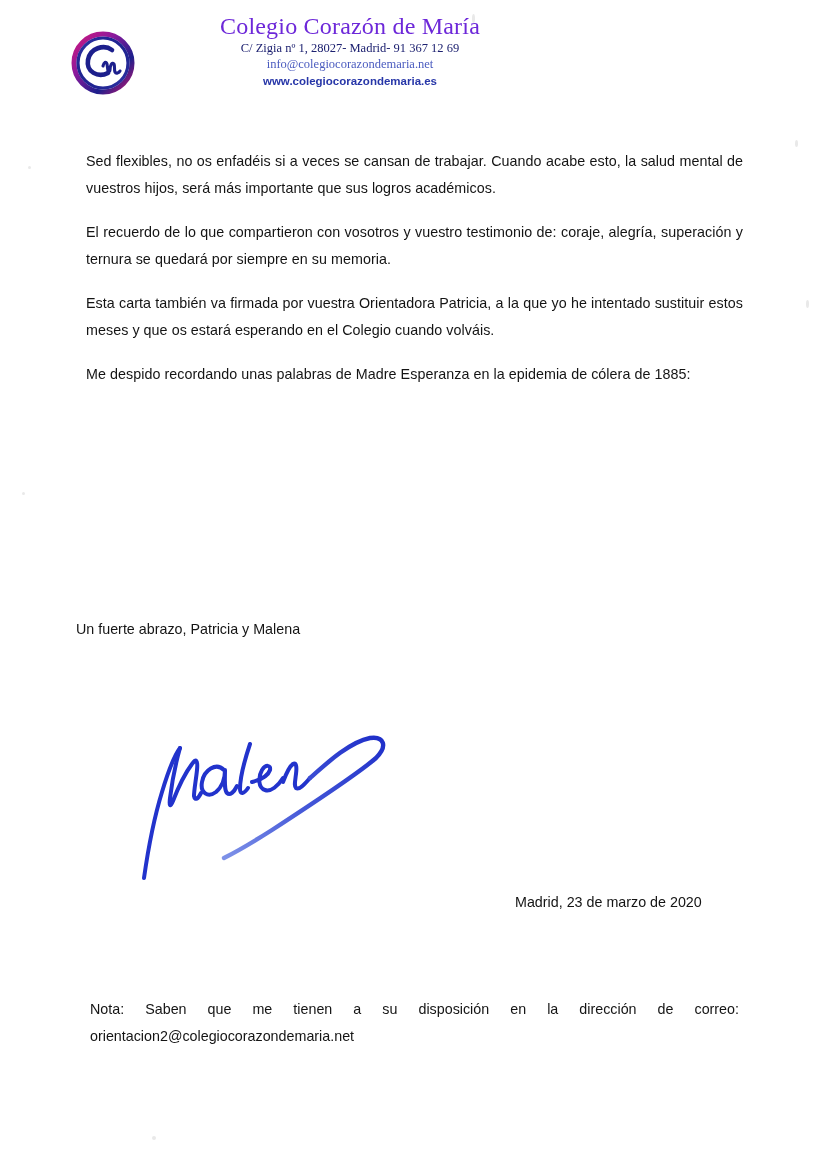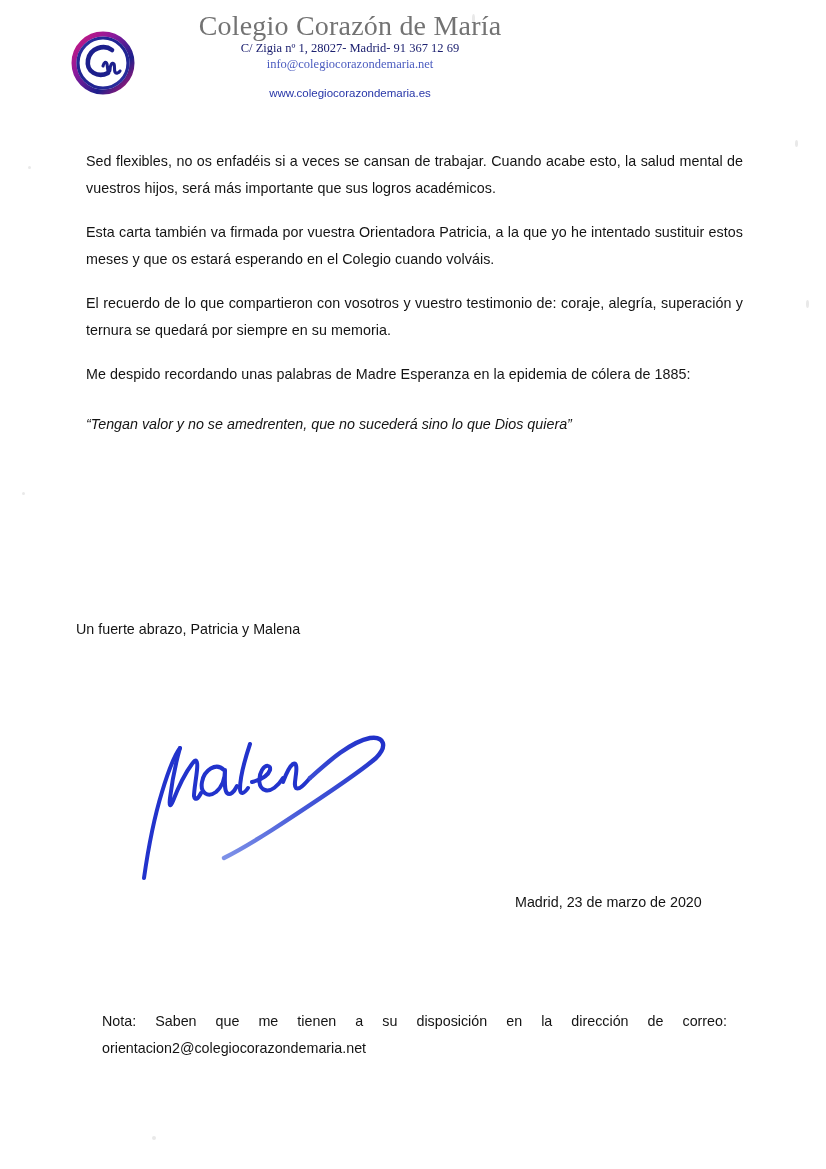--- a/index.html
+++ b/index.html
@@ -36,23 +36,23 @@
 
   .head-text {
     position: absolute;
     left: 150px;
     top: 0px;
     width: 400px;
     text-align: center;
   }
   .school-name {
     font-family: "Liberation Serif", serif;
-    font-size: 28px;
+    font-size: 24px;
     line-height: 28px;
-    color: #737373;
+    color: #6d28d9;
     letter-spacing: 0.2px;
     white-space: nowrap;
   }
   .school-address {
     font-family: Liberation Serif, serif;
     font-size: 12.5px;
     line-height: 15px;
     color: #1d2170;
     margin-top: 1px;
     white-space: nowrap;
@@ -60,25 +60,25 @@
   .school-email {
     font-family: "Liberation Serif", serif;
     font-size: 12.5px;
     line-height: 15px;
     color: #4a5bbf;
     margin-top: 1px;
     white-space: nowrap;
   }
   .school-web {
     font-family: "Liberation Sans", sans-serif;
-    font-weight: normal;
+    font-weight: bold;
     font-size: 11.5px;
     line-height: 15px;
     color: #2736a8;
-    margin-top: 14px;
+    margin-top: 2px;
     white-space: nowrap;
   }
 
   
   .body-block {
     position: absolute;
     left: 86px;
     top: 148px;
     width: 657px;
   }
@@ -131,21 +131,21 @@
   .note-block {
     position: absolute;
     left: 86px;
     top: 992px;
     width: 657px;
   }
   .note-para {
     text-align: justify;
     font-size: 14.3px;
     line-height: 26.5px;
-    margin: 16px;
+    margin: 4px;
     color: #141414;
   }
 
   
   .speck {
     position: absolute;
     background: #e9e9e9;
     border-radius: 50%;
   }
 </style>
@@ -188,24 +188,23 @@
     <div class="head-text">
       <div class="school-name">Colegio Corazón de María</div>
       <div class="school-address">C/ Zigia nº 1, 28027- Madrid- 91 367 12 69</div>
       <div class="school-email">info@colegiocorazondemaria.net</div>
       <div class="school-web">www.colegiocorazondemaria.es</div>
     </div>
   </div>
 
   <div class="body-block">
     <p class="para">Sed flexibles, no os enfadéis si a veces se cansan de trabajar. Cuando acabe esto, la salud mental de vuestros hijos, será más importante que sus logros académicos.</p>
+    <p class="para">El recuerdo de lo que compartieron con vosotros y vuestro testimonio de: coraje, alegría, superación  y ternura se quedará por siempre en su memoria.</p>
     <p class="para">Esta carta también va firmada por vuestra Orientadora Patricia, a la que yo he intentado sustituir estos meses y que os estará esperando en el Colegio cuando volváis.</p>
-    <p class="para">El recuerdo de lo que compartieron con vosotros y vuestro testimonio de: coraje, alegría, superación  y ternura se quedará por siempre en su memoria.</p>
     <p class="para">Me despido recordando unas palabras de Madre Esperanza en la epidemia de cólera de 1885:</p>
-    <p class="quote">“Tengan valor y no se amedrenten, que no sucederá sino lo que Dios quiera”</p>
   </div>
 
   <div class="closing">Un fuerte abrazo, Patricia y Malena</div>
 
   <div class="signature">
     <svg viewBox="0 0 270 190" xmlns="http://www.w3.org/2000/svg">
       <defs>
         <linearGradient id="inkfade" x1="0" y1="1" x2="1" y2="0">
           <stop offset="0%" stop-color="#7e92e8"></stop>
           <stop offset="45%" stop-color="#4558d8"></stop>

